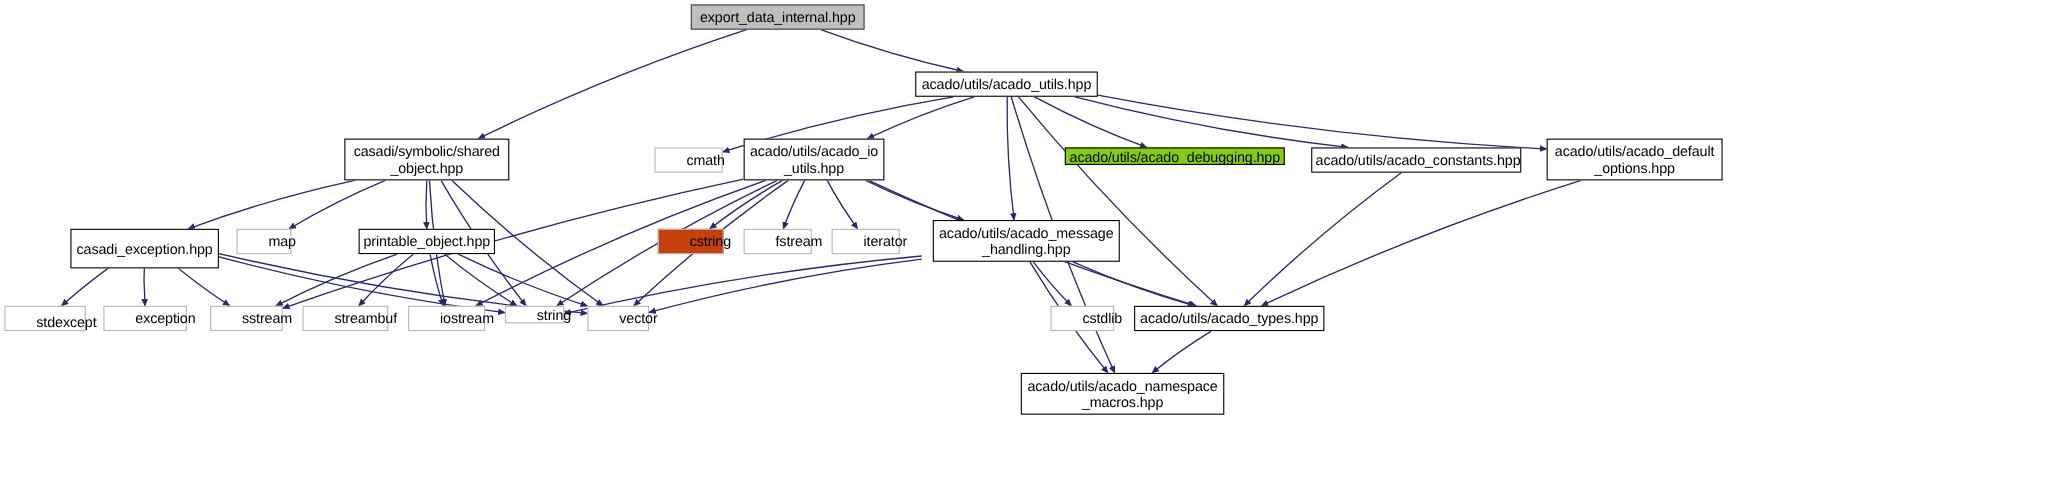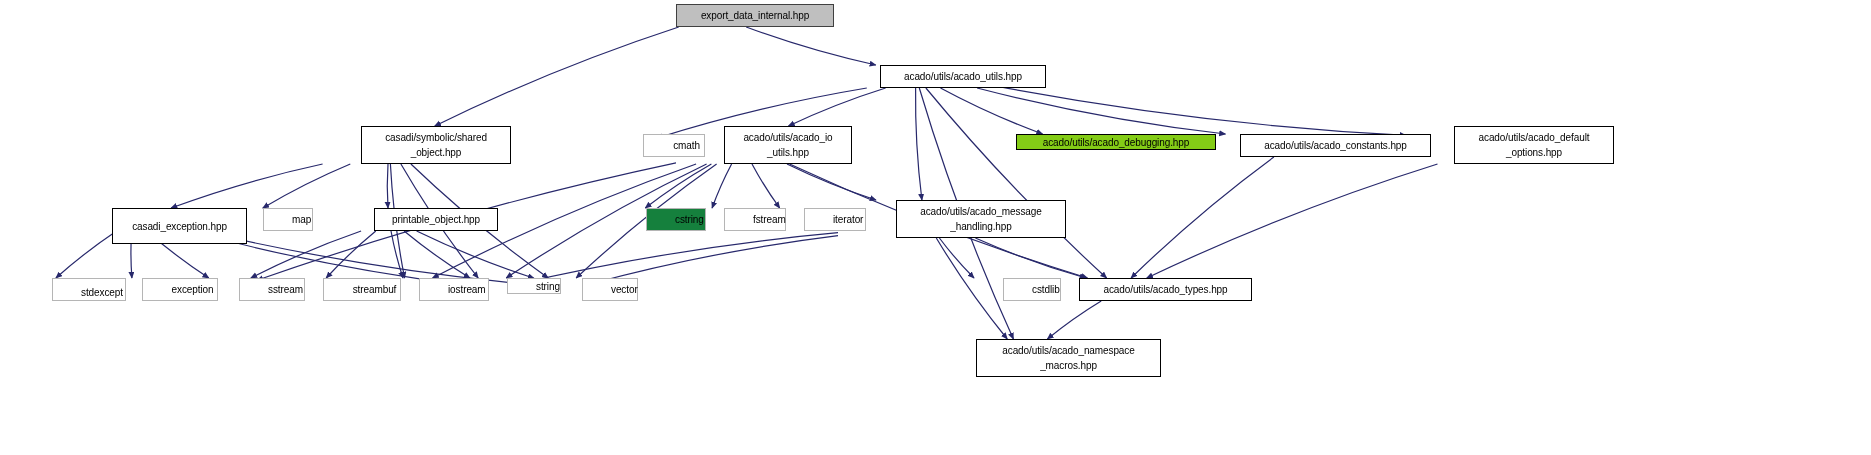--- a/index.html
+++ b/index.html
@@ -23,29 +23,28 @@
     height: 455px;
     pointer-events: none;
   }
   .node {
     position: absolute;
     box-sizing: border-box;
     display: flex;
     align-items: center;
     justify-content: center;
     text-align: center;
-    font-size: 10px;
+    font-size: 13px;
     line-height: 15px;
     color: #000000;
     background: #ffffff;
     border: 1px solid #000000;
     white-space: pre-line;
     letter-spacing: -0.1px;
     padding: 0 3px;
-    margin-left: 48px;
   }
   .node.root {
     background: #bfbfbf;
     border: 1px solid #404040;
   }
   .node.plain {
     border: 1px solid #b5b5b5;
     padding-left: 28px;
   }
   .node-label {
@@ -116,21 +115,21 @@
       <div class="node plain" style="left: 595px; top: 134px; width: 62px; height: 23px; border-color: rgb(181, 181, 181); background: rgb(255, 255, 255);"><span class="node-label">cmath</span></div>
       <div class="node" style="left: 676px; top: 126px; width: 128px; height: 38px; border-color: rgb(0, 0, 0); background: rgb(255, 255, 255);"><span class="node-label">acado/utils/acado_io
 _utils.hpp</span></div>
       <div class="node" style="left: 968px; top: 134px; width: 200px; height: 16px; border-color: rgb(0, 0, 0); background: #84cc16; justify-content: center;"><span class="node-label">acado/utils/acado_debugging.hpp</span></div>
       <div class="node" style="left: 1192px; top: 134px; width: 191px; height: 23px; border-color: rgb(0, 0, 0); background: rgb(255, 255, 255);"><span class="node-label">acado/utils/acado_constants.hpp</span></div>
       <div class="node" style="left: 1406px; top: 126px; width: 160px; height: 38px; border-color: rgb(0, 0, 0); background: rgb(255, 255, 255);"><span class="node-label">acado/utils/acado_default
 _options.hpp</span></div>
       <div class="node" style="left: 64px; top: 208px; width: 135px; height: 36px; border-color: rgb(0, 0, 0); background: rgb(255, 255, 255);"><span class="node-label">casadi_exception.hpp</span></div>
       <div class="node plain" style="left: 215px; top: 208px; width: 50px; height: 23px; border-color: rgb(181, 181, 181); background: rgb(255, 255, 255);"><span class="node-label">map</span></div>
       <div class="node" style="left: 326px; top: 208px; width: 124px; height: 23px; border-color: rgb(0, 0, 0); background: rgb(255, 255, 255);"><span class="node-label">printable_object.hpp</span></div>
-      <div class="node plain" style="left: 598px; top: 208px; width: 60px; height: 23px; border-color: rgb(181, 181, 181); background: #15803d;"><span class="node-label">cstring</span></div>
+      <div class="node plain" style="left: 598px; top: 208px; width: 60px; height: 23px; border-color: rgb(181, 181, 181); background: #c2410c;"><span class="node-label">cstring</span></div>
       <div class="node plain" style="left: 676px; top: 208px; width: 62px; height: 23px; border-color: rgb(181, 181, 181); background: rgb(255, 255, 255);"><span class="node-label">fstream</span></div>
       <div class="node plain" style="left: 756px; top: 208px; width: 62px; height: 23px; border-color: rgb(181, 181, 181); background: rgb(255, 255, 255);"><span class="node-label">iterator</span></div>
       <div class="node" style="left: 848px; top: 200px; width: 170px; height: 38px; border-color: rgb(0, 0, 0); background: rgb(255, 255, 255);"><span class="node-label">acado/utils/acado_message
 _handling.hpp</span></div>
       <div class="node plain" style="left: 4px; top: 278px; width: 74px; height: 23px; border-color: rgb(181, 181, 181); background: rgb(255, 255, 255); align-items: flex-end;"><span class="node-label">stdexcept</span></div>
       <div class="node plain" style="left: 94px; top: 278px; width: 76px; height: 23px; border-color: rgb(181, 181, 181); background: rgb(255, 255, 255);"><span class="node-label">exception</span></div>
       <div class="node plain" style="left: 191px; top: 278px; width: 66px; height: 23px; border-color: rgb(181, 181, 181); background: rgb(255, 255, 255);"><span class="node-label">sstream</span></div>
       <div class="node plain" style="left: 275px; top: 278px; width: 78px; height: 23px; border-color: rgb(181, 181, 181); background: rgb(255, 255, 255);"><span class="node-label">streambuf</span></div>
       <div class="node plain" style="left: 371px; top: 278px; width: 70px; height: 23px; border-color: rgb(181, 181, 181); background: rgb(255, 255, 255);"><span class="node-label">iostream</span></div>
       <div class="node plain" style="left: 459px; top: 278px; width: 54px; height: 16px; border-color: rgb(181, 181, 181); background: rgb(255, 255, 255);"><span class="node-label">string</span></div>

